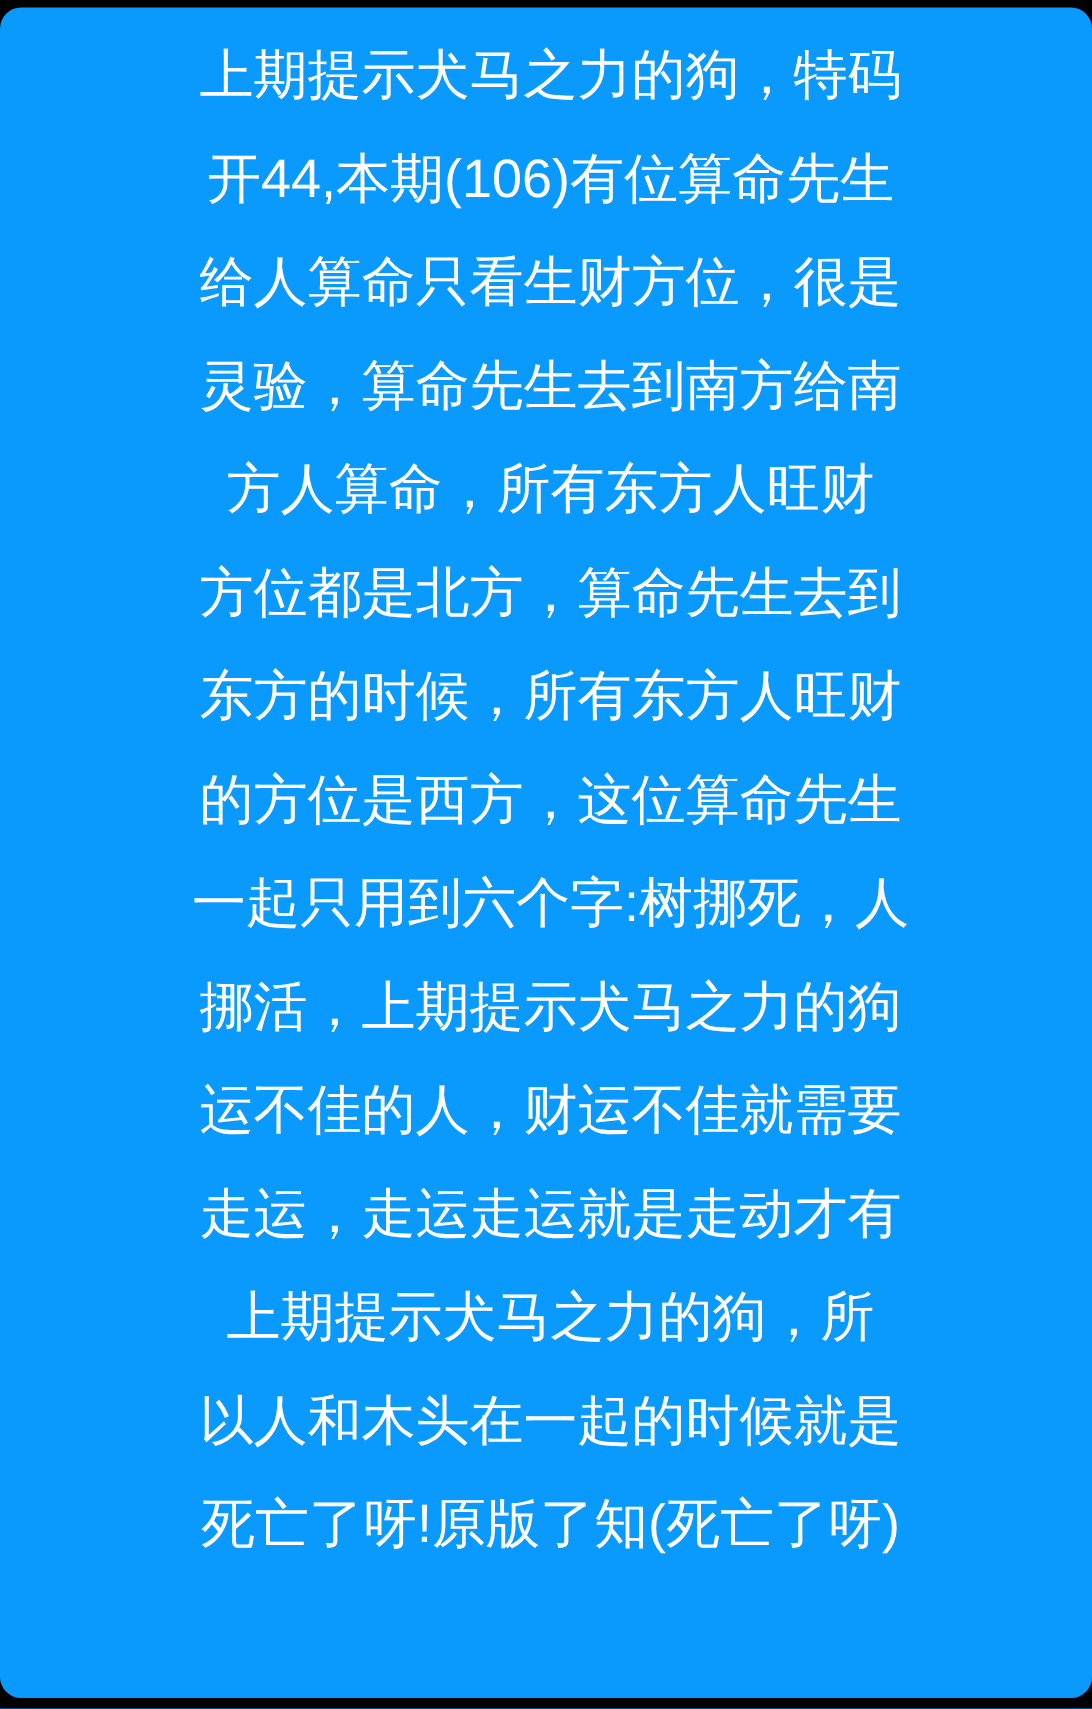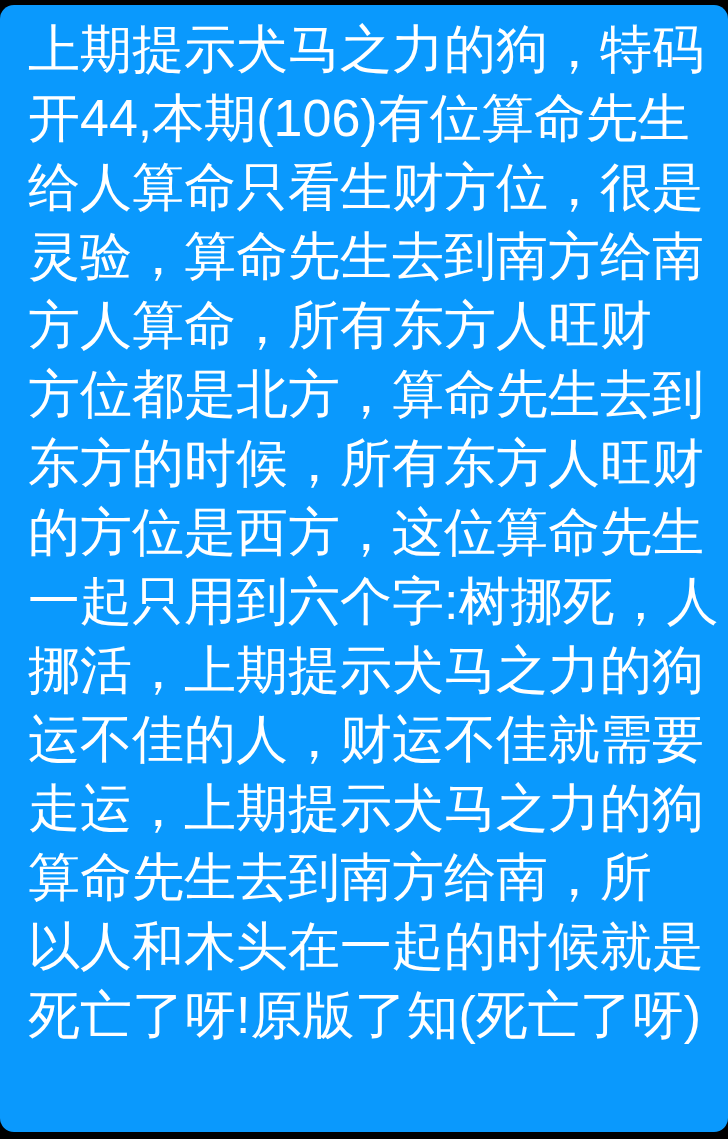--- a/index.html
+++ b/index.html
@@ -19,23 +19,24 @@
     left: 0;
     top: 5px;
     width: 728px;
     height: 1127px;
     background: #0a99fd;
     border-radius: 14px;
   }
   .text-block {
     padding: 10px 22px 0 28px;
     color: #ffffff;
-    font-size: 52px;
+    font-size: 36px;
     font-weight: 500;
     letter-spacing: 0px;
+    text-align: center;
   }
   .line {
     height: 69px;
     line-height: 69px;
     white-space: nowrap;
   }
 </style>
 </head>
 <body>
 
@@ -45,18 +46,18 @@
     <div class="line">开44,本期(106)有位算命先生</div>
     <div class="line">给人算命只看生财方位，很是</div>
     <div class="line">灵验，算命先生去到南方给南</div>
     <div class="line">方人算命，所有东方人旺财</div>
     <div class="line">方位都是北方，算命先生去到</div>
     <div class="line">东方的时候，所有东方人旺财</div>
     <div class="line">的方位是西方，这位算命先生</div>
     <div class="line">一起只用到六个字:树挪死，人</div>
     <div class="line">挪活，上期提示犬马之力的狗</div>
     <div class="line">运不佳的人，财运不佳就需要</div>
-    <div class="line">走运，上期提示犬马之力的狗</div>
-    <div class="line">算命先生去到南方给南，所</div>
+    <div class="line">走运，走运走运就是走动才有</div>
+    <div class="line">上期提示犬马之力的狗，所</div>
     <div class="line">以人和木头在一起的时候就是</div>
     <div class="line">死亡了呀!原版了知(死亡了呀)</div>
   </div>
 </div>
 
 </body></html>

